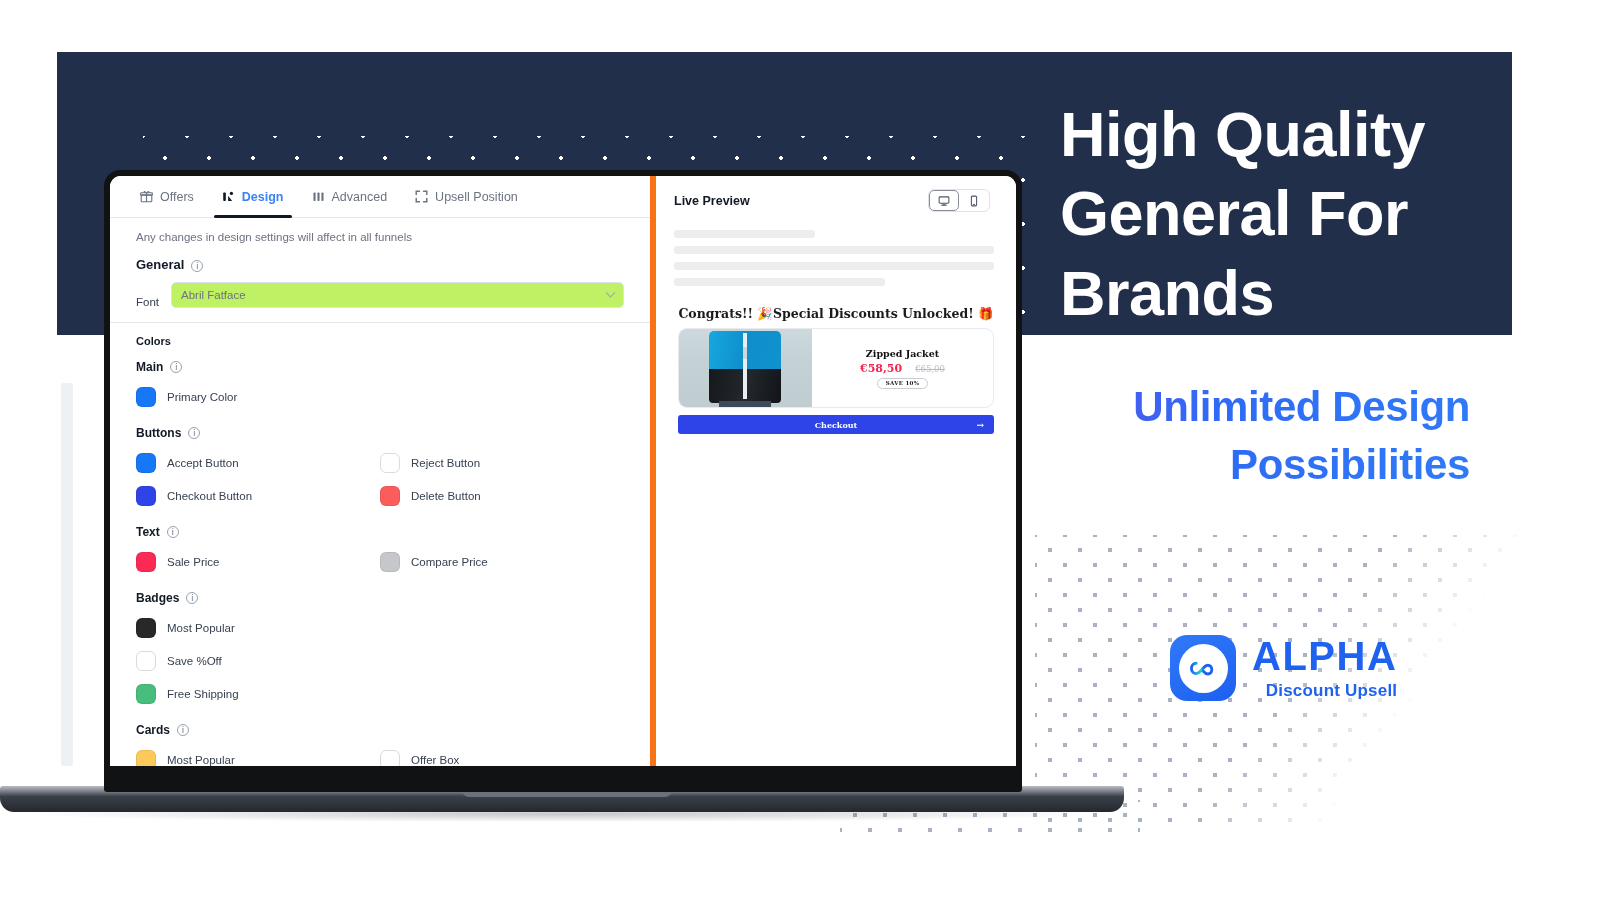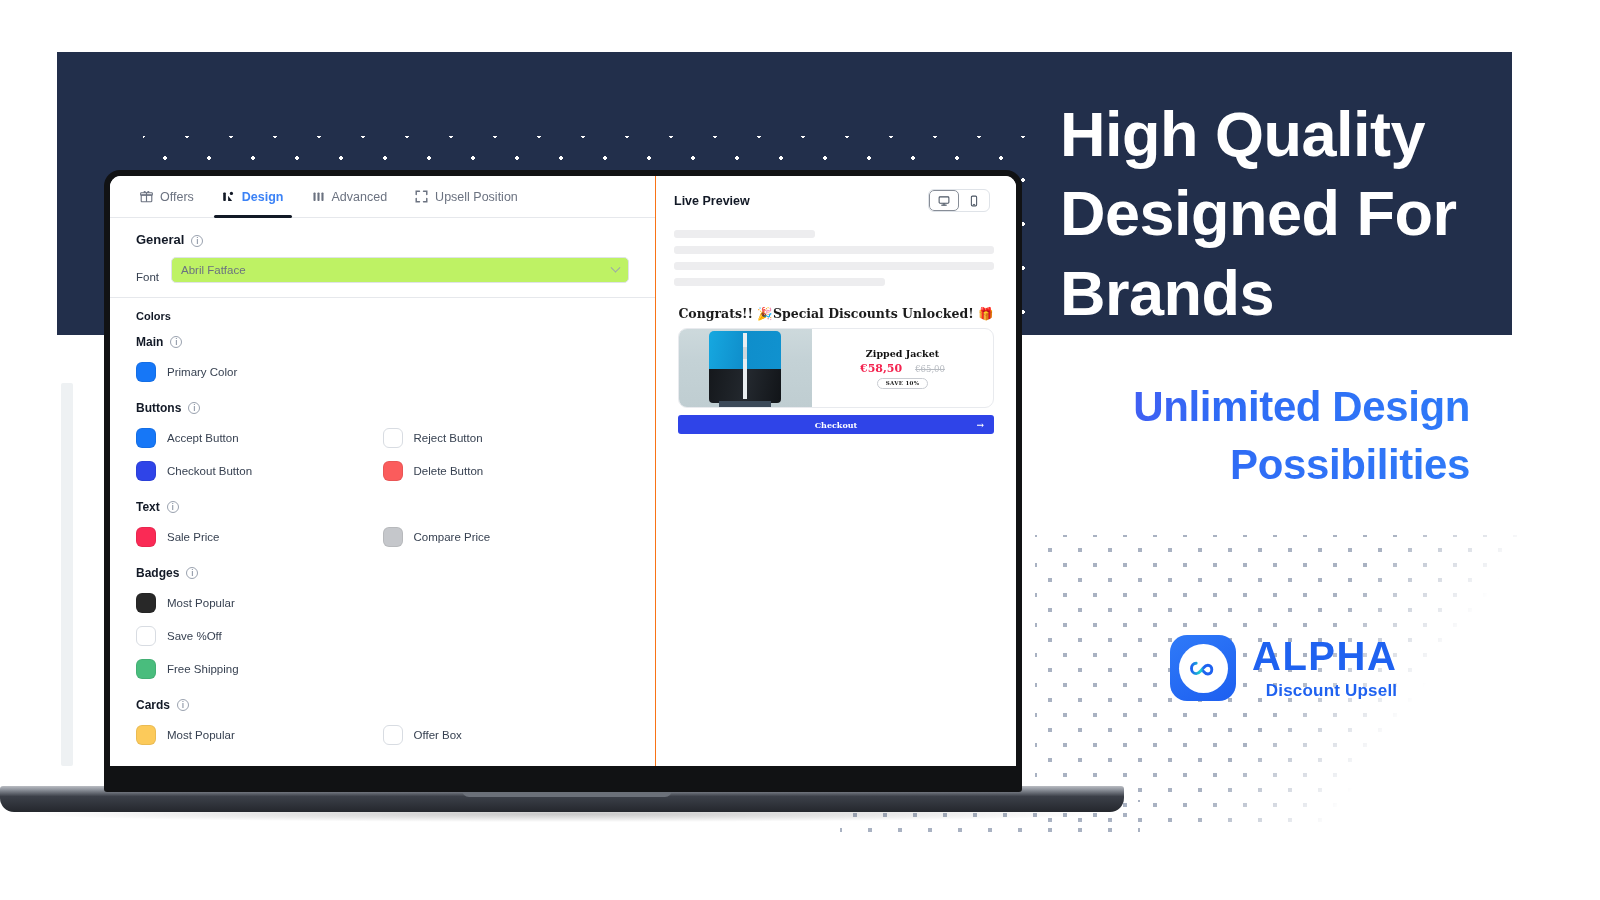--- a/index.html
+++ b/index.html
@@ -146,21 +146,21 @@
   .laptop-shadow {
     position:absolute; left: 30px; top: 806px;
     width: 1070px; height: 16px;
     background: radial-gradient(ellipse at center, rgba(0,0,0,0.22) 0%, rgba(0,0,0,0) 72%);
   }
 
   
   .settings {
     width: 546px;
     background: #ffffff;
-    border-right: 1px solid #f97316;
+    border-right: 6px solid #f97316;
     display: flex; flex-direction: column;
     overflow: hidden;
   }
   .tabs {
     display: flex; align-items: center; gap: 0;
     padding: 0 16px;
     height: 42px;
     border-bottom: 1px solid #e6e8ec;
     flex: none;
   }
@@ -357,21 +357,21 @@
   <div class="navy-banner">
     <div class="navy-dots"></div>
   </div>
 
   <div class="left-bar"></div>
   <div class="gray-dots"></div>
   <div class="gray-dots-bottom"></div>
 
   <div class="headline">
     <div>High Quality</div>
-    <div>Designed For</div>
+    <div>General For</div>
     <div>Brands</div>
   </div>
 
   <div class="subhead">
     <div>Unlimited Design</div>
     <div>Possibilities</div>
   </div>
 
   <div class="logo-wrap">
     <div class="logo-mark">
@@ -437,20 +437,21 @@
             <svg width="13" height="13" viewBox="0 0 16 16">
               <path d="M1.5 5.5V1.5H5.5" fill="none" stroke="#6b7280" stroke-width="1.8" stroke-linecap="round"></path>
               <path d="M14.5 5.5V1.5H10.5" fill="none" stroke="#6b7280" stroke-width="1.8" stroke-linecap="round"></path>
               <path d="M1.5 10.5V14.5H5.5" fill="none" stroke="#6b7280" stroke-width="1.8" stroke-linecap="round"></path>
               <path d="M14.5 10.5V14.5H10.5" fill="none" stroke="#6b7280" stroke-width="1.8" stroke-linecap="round"></path>
             </svg>
             <span>Upsell Position</span>
           </div>
         </div>
 
+        <div class="note">Any changes in design settings will affect in all funnels</div>
 
         <div class="sec-head">
           <span>General</span>
           <span class="info-ico">i</span>
         </div>
 
         <div class="font-row">
           <span class="font-label">Font</span>
           <div class="select">
             <span>Abril Fatface</span>

